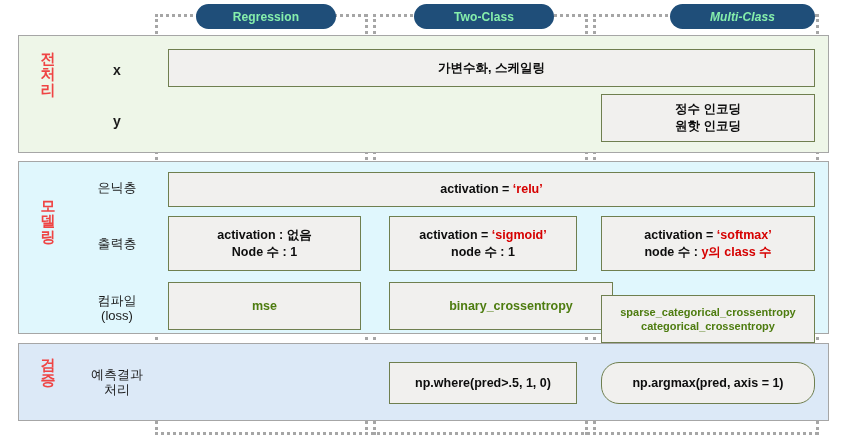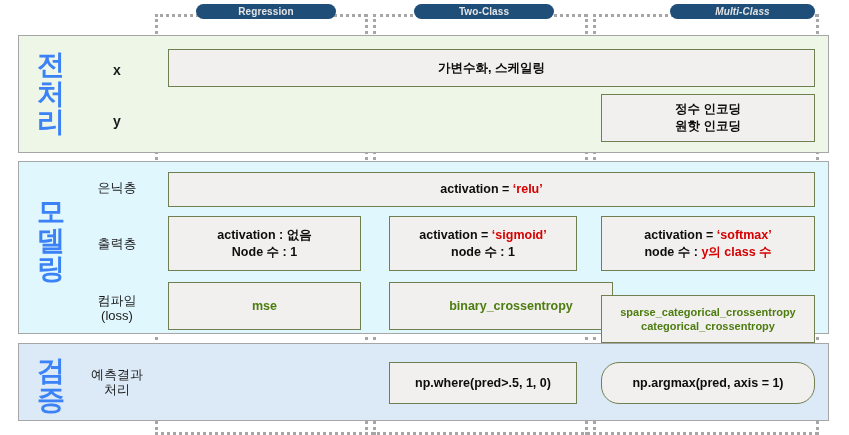--- a/index.html
+++ b/index.html
@@ -19,25 +19,25 @@
   }
   .hguide {
     position: absolute;
     border-top: 3px dotted #a6a6a6;
     height: 0;
   }
 
   
   .pill {
     position: absolute;
-    height: 15px;
+    height: 25px;
     border-radius: 13px;
     background: #1f4e79;
-    color: #e5e5e5;
-    font-size: 10px;
+    color: #86efac;
+    font-size: 12px;
     font-weight: bold;
     display: flex;
     align-items: center;
     justify-content: center;
     letter-spacing: .1px;
     z-index: 6;
   }
 
   
   .band {
@@ -45,23 +45,23 @@
     border: 1px solid #a6a6a6;
     z-index: 1;
   }
   .band-pre  { background: #eef6e8; }
   .band-mod  { background: #e0f7fd; }
   .band-val  { background: #dce9f7; }
 
   
   .section-title {
     position: absolute;
-    color: #3b82f6;
+    color: #ef4444;
     font-weight: bold;
-    font-size: 28px;
+    font-size: 15px;
     line-height: 1.02;
     text-align: center;
     width: 44px;
     z-index: 3;
   }
 
   
   .row-label {
     position: absolute;
     color: #1a1a1a;

